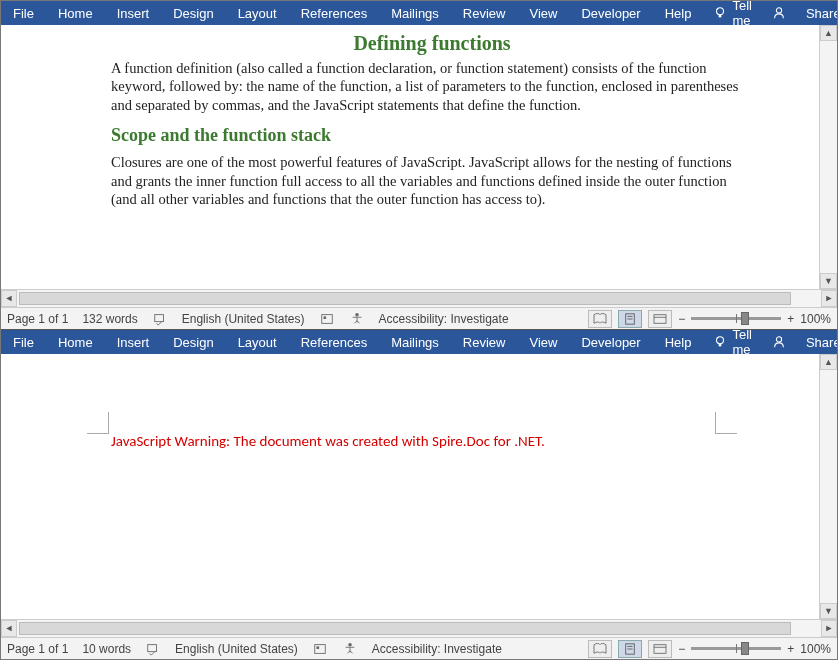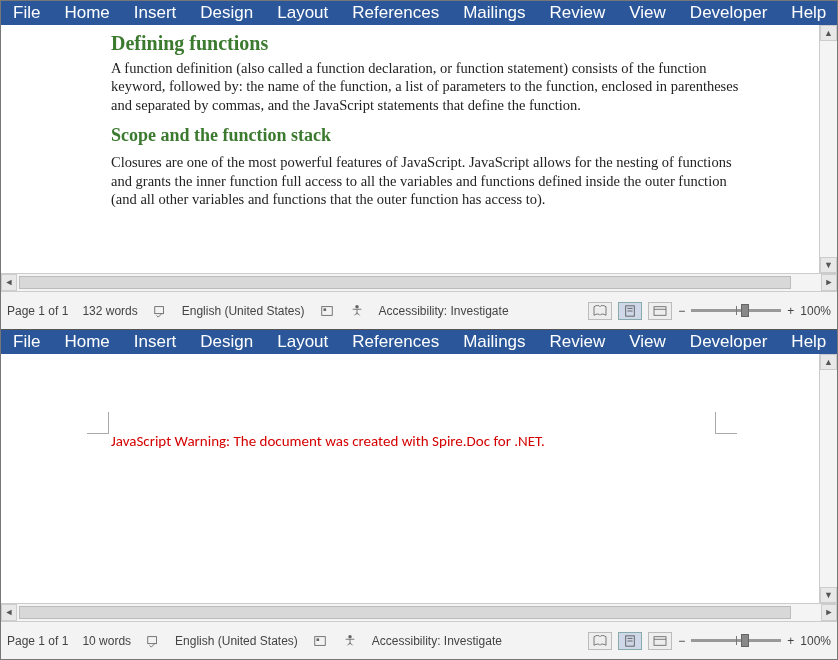--- a/index.html
+++ b/index.html
@@ -2,53 +2,53 @@
 <html><head>
 <meta charset="utf-8">
 <style>
 * { box-sizing: border-box; margin: 0; padding: 0; }
 body { font-family: "Segoe UI", Arial, sans-serif; font-size: 13px; background: #999; width: 838px; height: 660px; overflow: hidden; border: 1px solid #777; }
 
 .app { display: flex; flex-direction: column; height: 50%; border-bottom: 1px solid #555; background: #fff; }
 .app2 { display: flex; flex-direction: column; height: 50%; background: #fff; }
 
 
-.menubar { background: #2b579a; color: #fff; display: flex; align-items: center; height: 24px; font-size: 17px; }
+.menubar { background: #2b579a; color: #fff; display: flex; align-items: center; height: 24px; font-size: 13px; }
 .menubar .item { padding: 3px 12px; cursor: pointer; }
 .menubar .tellme { display: flex; align-items: center; gap: 5px; padding: 0 10px; }
 .menubar .share { display: flex; align-items: center; gap: 20px; padding: 0 10px; margin-left: auto; }
 .bulb, .pers { width: 14px; height: 14px; display: inline-block; }
 
 
 .docwrap { flex: 1; display: flex; overflow: hidden; background: #fff; position: relative; }
 .page { flex: 1; background: #fff; padding-right: 6px; overflow: hidden; }
 .vscroll { width: 18px; background: #f0f0f0; border-left: 1px solid #ccc; display: flex; flex-direction: column; }
 .vscroll .arrow { height: 16px; background: #e8e8e8; border: 1px solid #ccc; font-size: 9px; text-align: center; line-height: 14px; color: #555; }
 .vscroll .track { flex: 1; background: #f4f4f4; }
 
 .content { padding: 6px 60px 0 110px; font-family: Georgia, serif; font-size: 14.5px; color: #222; line-height: 1.28; }
-.content h2 { font-family: Georgia, serif; color: #3b7a2f; font-weight: bold; font-size: 20px; margin-bottom: 2px; }
+.content h2 { font-family: Georgia, serif; color: #3b7a2f; font-weight: bold; font-size: 20px; margin-bottom: 2px; text-align: center; }
 .content h3 { font-family: Georgia, serif; color: #3b7a2f; font-weight: bold; font-size: 18px; margin: 10px 0 6px; }
 .content p { margin-bottom: 6px; }
 .content .red { color: #d40000; }
 
 .content2 { padding: 78px 60px 0 110px; font-family: Calibri, Arial, sans-serif; font-size: 15px; position: relative; }
 .content2 .warn { color: #d40000; }
 .corner { position: absolute; width: 22px; height: 22px; border-color: #aaa; }
 .corner.tl { top: 58px; left: 86px; border-top: 1px solid #aaa; border-left: 1px solid #aaa; transform: rotate(180deg); }
 .corner.tr { top: 58px; right: 76px; border-top: 1px solid #aaa; border-right: 1px solid #aaa; transform: rotate(180deg); }
 
 
 .hscroll { height: 18px; background: #f0f0f0; border-top: 1px solid #ccc; display: flex; align-items: stretch; }
 .hscroll .arrow { width: 16px; background: #e8e8e8; border: 1px solid #ccc; font-size: 9px; text-align: center; line-height: 14px; color: #555; }
 .hscroll .track { flex: 1; background: #f4f4f4; position: relative; }
 .hscroll .thumb { position: absolute; left: 2px; top: 2px; bottom: 2px; width: 96%; background: #d8d8d8; border: 1px solid #bbb; }
 
 
-.statusbar { height: 38px; background: #f3f3f3; border-top: 1px solid #ccc; display: flex; align-items: center; font-size: 12px; color: #444; padding: 0 6px; gap: 14px; }
+.statusbar { height: 22px; background: #f3f3f3; border-top: 1px solid #ccc; display: flex; align-items: center; font-size: 12px; color: #444; padding: 0 6px; gap: 14px; }
 .statusbar .right { margin-left: auto; display: flex; align-items: center; gap: 6px; }
 .viewbtn { width: 24px; height: 18px; border: 1px solid #bbb; background: #eee; display: flex; align-items: center; justify-content: center; }
 .viewbtn.active { background: #cfd8e8; border-color: #8aa; }
 .zoom { display: flex; align-items: center; gap: 6px; }
 .zoom .slider { width: 90px; height: 3px; background: #999; position: relative; }
 .zoom .slider .mid { position: absolute; left: 50%; top: -3px; width: 1px; height: 9px; background: #777; }
 .zoom .slider .knob { position: absolute; left: 55%; top: -5px; width: 8px; height: 13px; background: #888; border: 1px solid #666; }
 .ico { width: 16px; height: 16px; display: inline-flex; align-items: center; justify-content: center; color: #555; }
 </style>
 </head>

